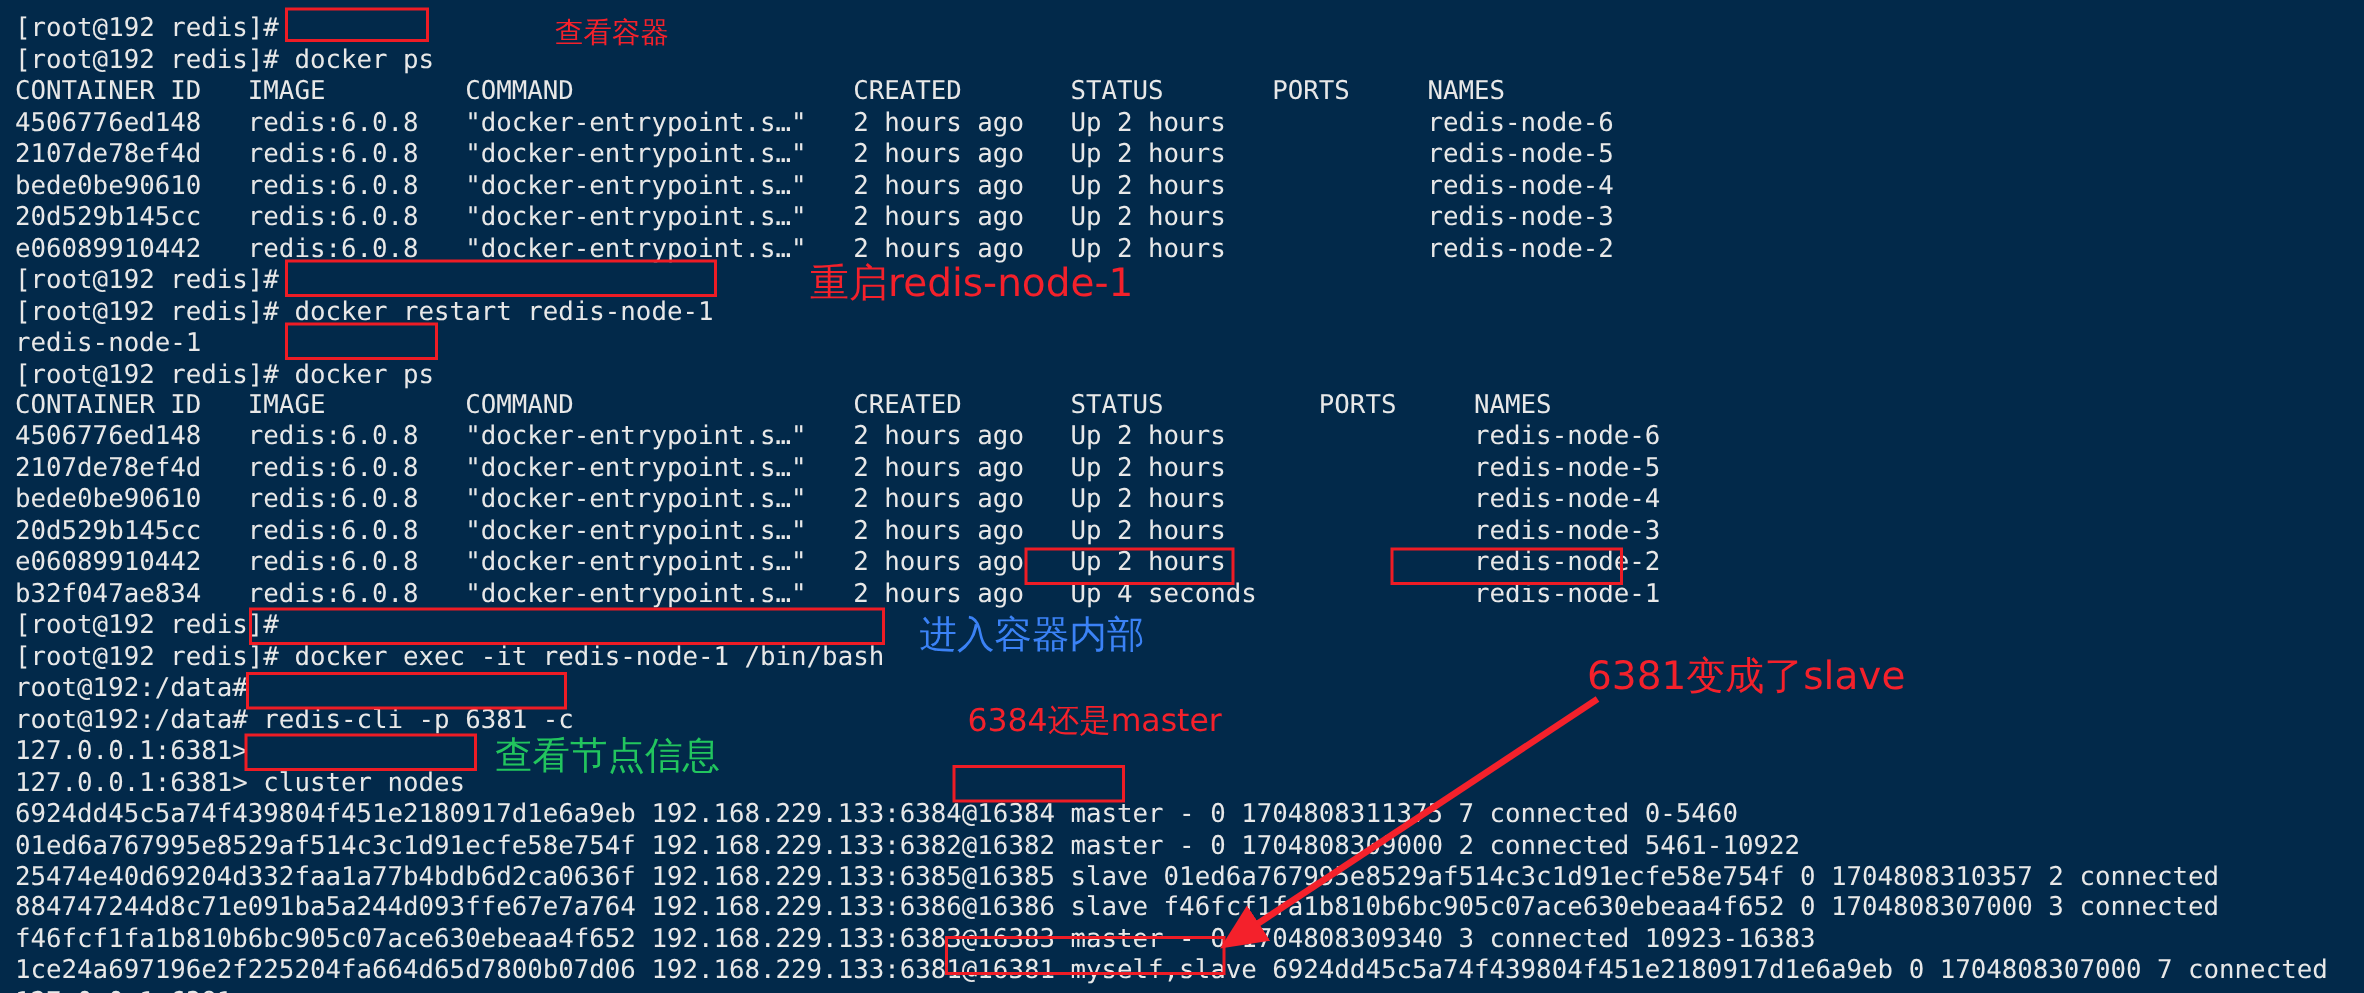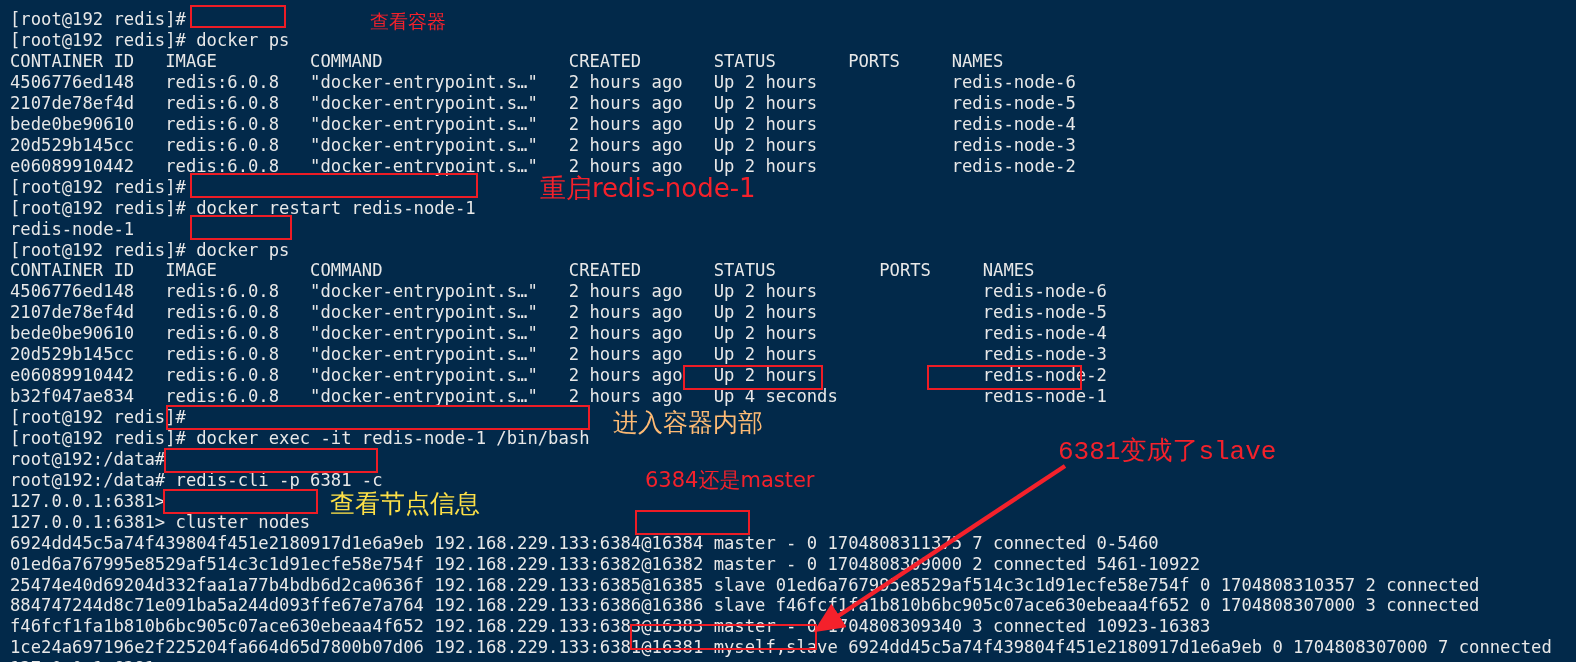--- a/index.html
+++ b/index.html
@@ -78,24 +78,24 @@
       <div class="hl-box" title="docker exec -it redis-node-1 /bin/bash" style="left: 166px; top: 405px; width: 424px; height: 25px;"></div>
       <div class="hl-box" title="redis-cli -p 6381 -c" style="left: 164px; top: 448px; width: 214px; height: 25px;"></div>
       <div class="hl-box" title="cluster nodes" style="left: 163px; top: 489px; width: 155px; height: 25px;"></div>
       <div class="hl-box" title="16384 master" style="left: 635px; top: 510px; width: 115px; height: 25px;"></div>
       <div class="hl-box" title="16381 myself,slave" style="left: 630px; top: 624px; width: 187px; height: 26px;"></div>
     </div>
 
   <div id="annotation-layer">
       <div class="note" style="left: 370px; top: 9px; font-size: 19px; color: rgb(244, 33, 43);">查看容器</div>
       <div class="note" style="left: 498px; top: 171px; font-size: 26px; color: rgb(244, 33, 43); margin-left: 42px;">重启redis-node-1</div>
-      <div class="note" style="left: 613px; top: 406px; font-size: 25px; color: #fdba74;">进入容器内部</div>
-      <div class="note" style="left: 330px; top: 487px; font-size: 25px; color: #fde047;">查看节点信息</div>
+      <div class="note" style="left: 613px; top: 406px; font-size: 25px; color: #3b82f6;">进入容器内部</div>
+      <div class="note" style="left: 330px; top: 487px; font-size: 25px; color: #22c55e;">查看节点信息</div>
       <div class="note" style="left: 645px; top: 466px; font-size: 21px; color: rgb(244, 33, 43);">6384还是master</div>
-      <div class="note" style="left: 1058px; top: 433px; font-size: 26px; color: rgb(244, 33, 43); font-family: Liberation Mono, monospace;">6381变成了slave</div>
+      <div class="note" style="left: 1058px; top: 433px; font-size: 26px; color: rgb(244, 33, 43);">6381变成了slave</div>
     </div>
 
   <svg id="arrow-svg" viewBox="0 0 1576 662">
     <defs>
       <marker id="arrowhead" markerWidth="7" markerHeight="7" refX="5.2" refY="3.2" orient="auto">
         <polygon points="0 0, 7 3.2, 0 6.4" fill="#f4212b"></polygon>
       </marker>
     </defs>
     <line id="arrow-line" x1="1065" y1="466" x2="820" y2="628" stroke="#f4212b" stroke-width="4.4" marker-end="url(#arrowhead)"></line>
   </svg>

